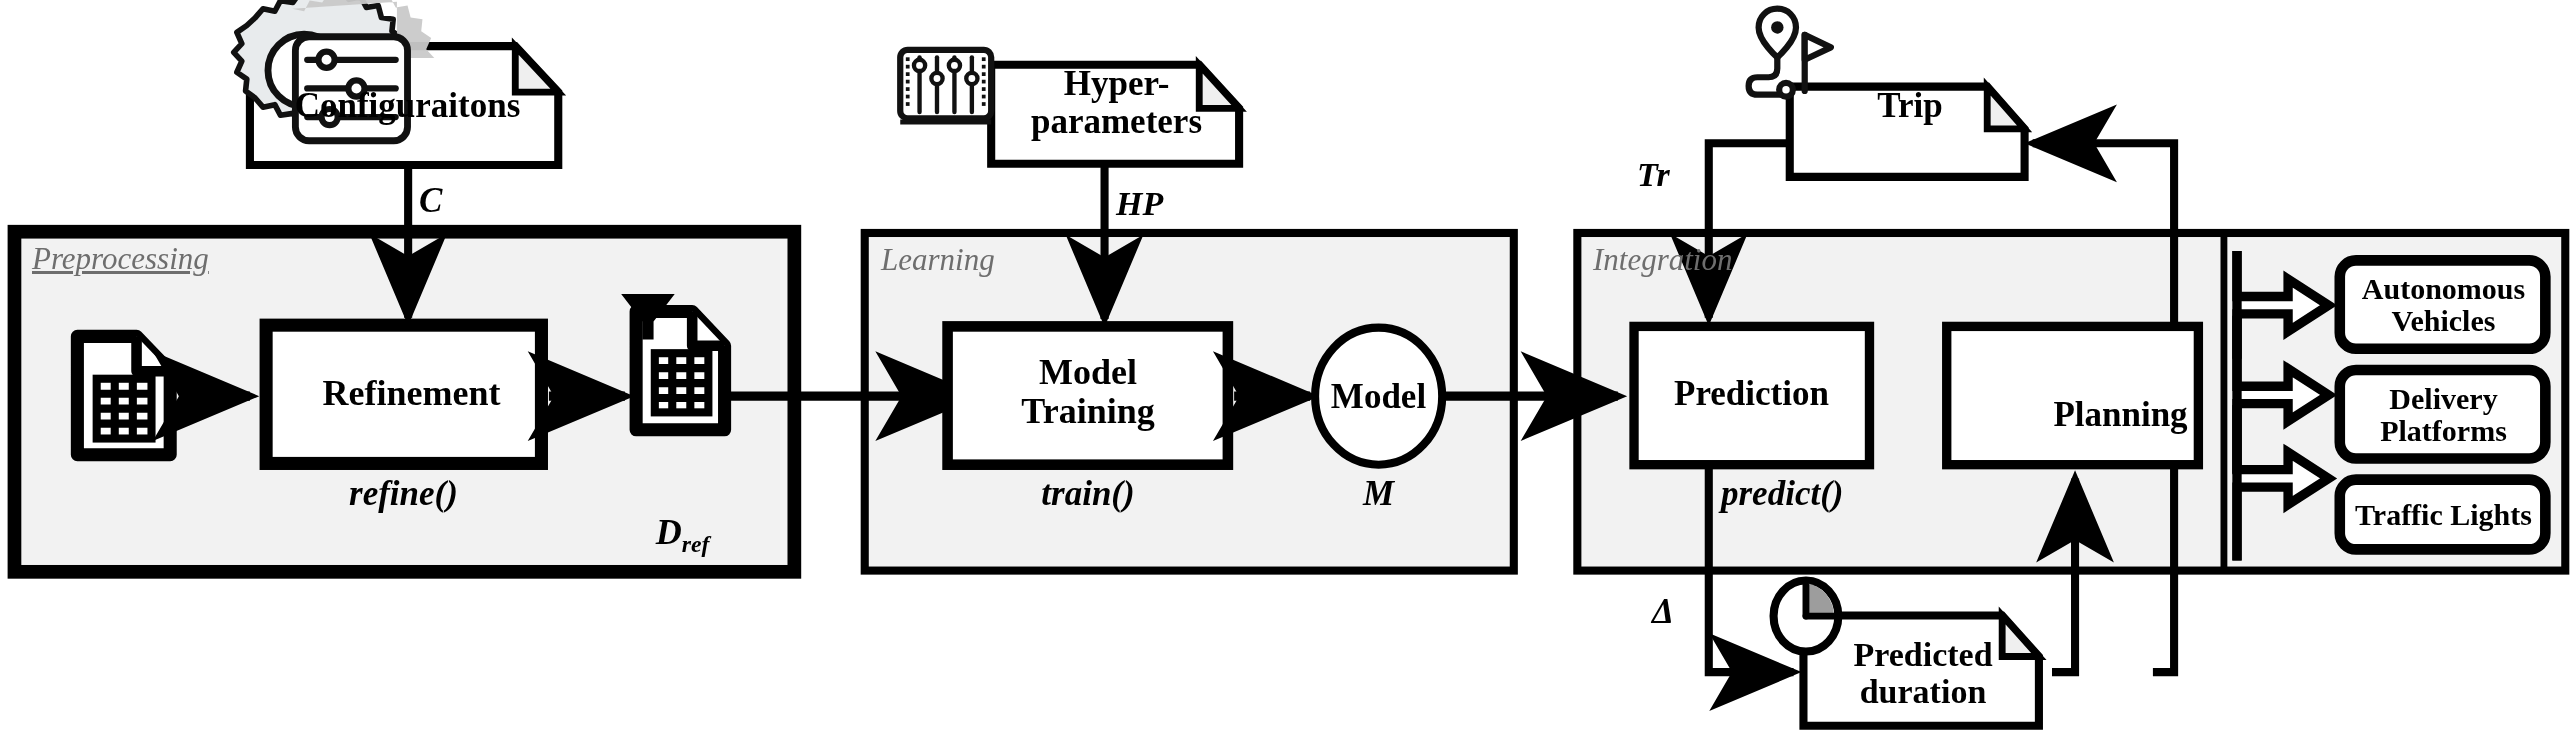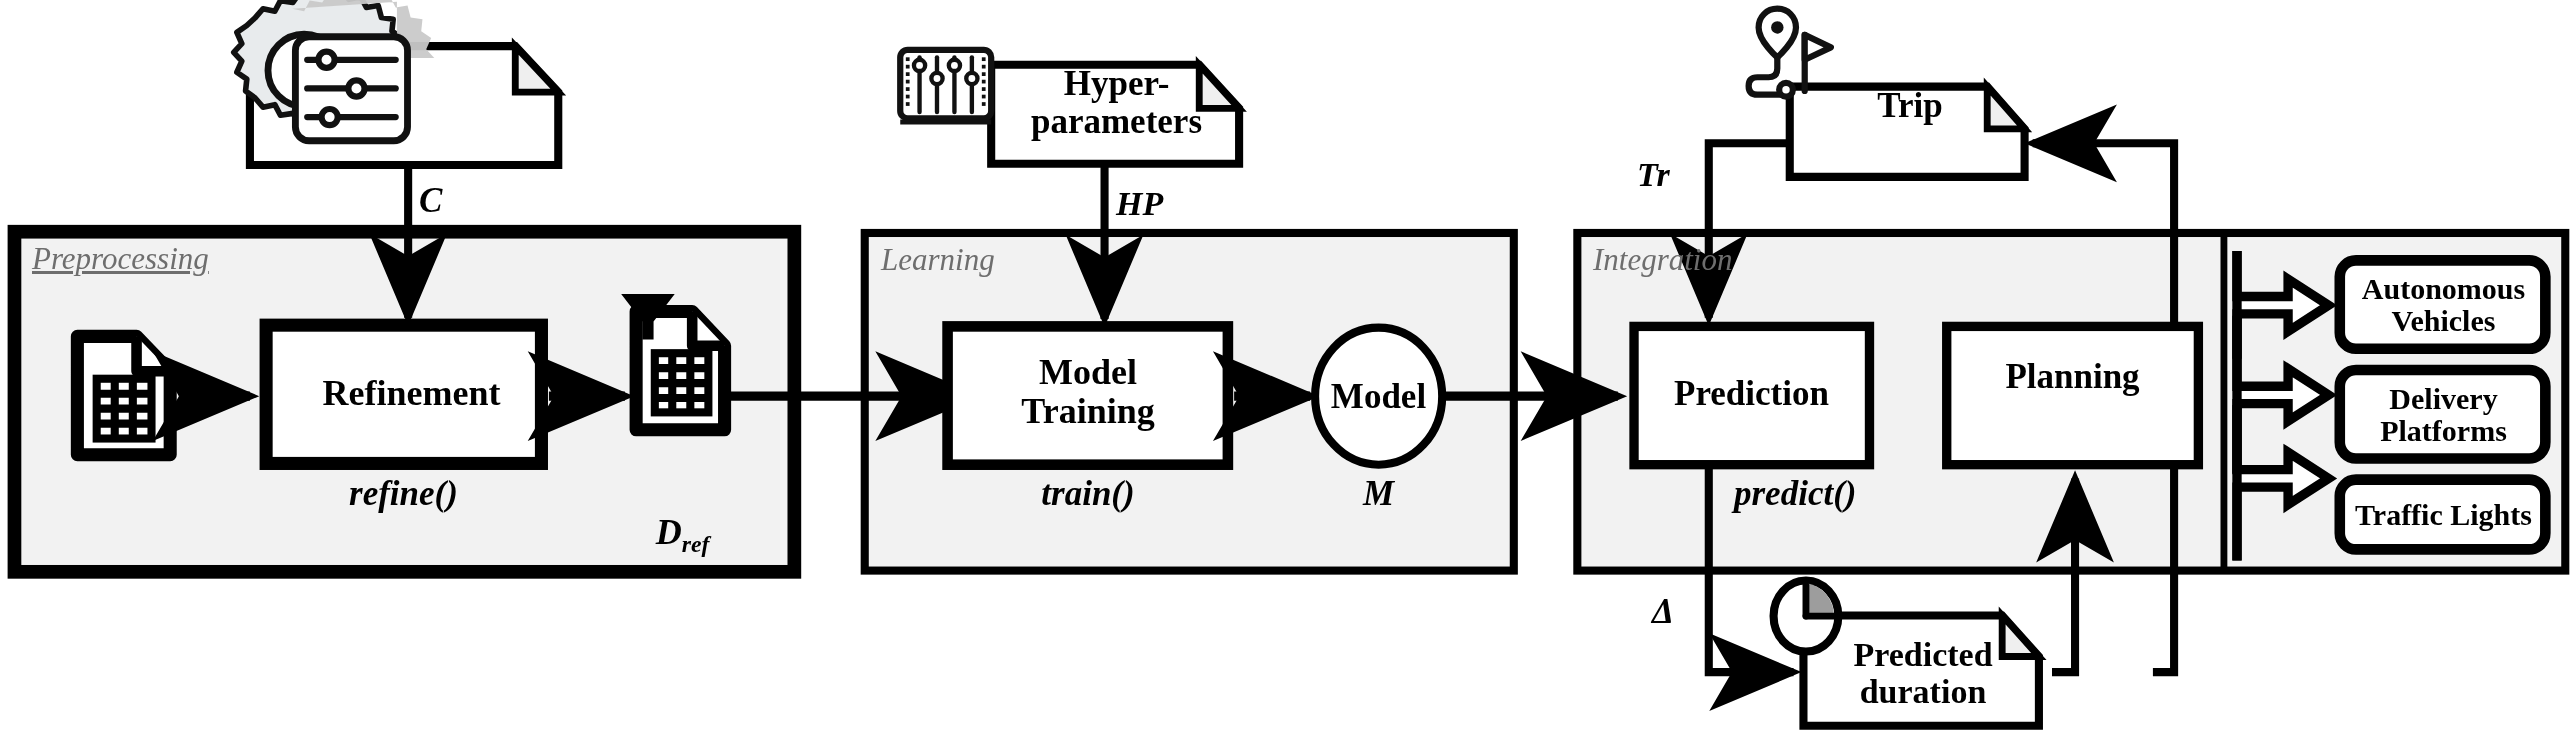--- a/index.html
+++ b/index.html
@@ -183,40 +183,41 @@
 
   <rect x="3755" y="418" width="330" height="142" rx="26" ry="26" fill="#fff" stroke="#000" stroke-width="17"></rect>
   <rect x="3755" y="594" width="330" height="142" rx="26" ry="26" fill="#fff" stroke="#000" stroke-width="17"></rect>
   <rect x="3755" y="770" width="330" height="112" rx="26" ry="26" fill="#fff" stroke="#000" stroke-width="17"></rect>
 </svg>
 
 <div class="lbl panel-title" style="left:32px;top:242px;width:374px;text-decoration:underline;">Preprocessing</div>
 <div class="lbl panel-title" style="left:881px;top:243px;width:312px;">Learning</div>
 <div class="lbl panel-title" style="left:1593px;top:243px;width:312px;">Integration</div>
 
+<div class="lbl bold" style="left:261px;top:87px;width:293px;font-size:35px;">Configuraitons</div>
 <div class="lbl bold" style="left:995px;top:65px;width:243px;font-size:35px;">Hyper-
 parameters</div>
 <div class="lbl bold" style="left:1811px;top:637px;width:224px;font-size:34px;">Predicted
 duration</div>
 <div class="lbl bold" style="left:1798px;top:87px;width:224px;font-size:35px;">Trip</div>
 
 <div class="lbl ital" style="left:614px;top:474px;width:137px;font-size:36px;">
   <span>D</span><sub style="font-size:0.66em;text-align:center;">ref</sub>
 </div>
 
 <div class="lbl bold" style="left:280px;top:374px;width:263px;font-size:36px;">Refinement</div>
 <div class="lbl bold" style="left:954px;top:353px;width:268px;font-size:36px;">Model
 Training</div>
 <div class="lbl bold" style="left:1640px;top:375px;width:223px;font-size:35px;">Prediction</div>
-<div class="lbl bold" style="left:1953px;top:358px;width:239px;font-size:35px;">Planning</div>
+<div class="lbl bold" style="left:1953px;top:396px;width:239px;font-size:35px;padding-left:48px;">Planning</div>
 <div class="lbl bold" style="left:1316px;top:378px;width:125px;font-size:35px;">Model</div>
 
 <div class="lbl ital" style="left:272px;top:475px;width:263px;font-size:35px;">refine()</div>
 <div class="lbl ital" style="left:954px;top:475px;width:268px;font-size:35px;">train()</div>
-<div class="lbl ital" style="left:1721px;top:475px;width:212px;font-size:35px;text-align:left;margin-left:13px;">predict()</div>
+<div class="lbl ital" style="left:1721px;top:475px;width:212px;font-size:35px;text-align:left;">predict()</div>
 <div class="lbl ital" style="left:1316px;top:475px;width:125px;font-size:35px;">M</div>
 
 <div class="lbl ital" style="left:419px;top:182px;width:56px;font-size:35px;text-align:left;">C</div>
 <div class="lbl ital" style="left:1116px;top:186px;width:81px;font-size:34px;text-align:left;font-family:Liberation Serif, serif;">HP</div>
 <div class="lbl ital" style="left:1637px;top:157px;width:69px;font-size:34px;text-align:left;">Tr</div>
 <div class="lbl ital" style="left:1652px;top:593px;width:56px;font-size:35px;text-align:left;">Δ</div>
 
 <div class="lbl bold" style="left:2347px;top:273px;width:193px;font-size:30px;">Autonomous
 Vehicles</div>
 <div class="lbl bold" style="left:2347px;top:383px;width:193px;font-size:30px;">Delivery

